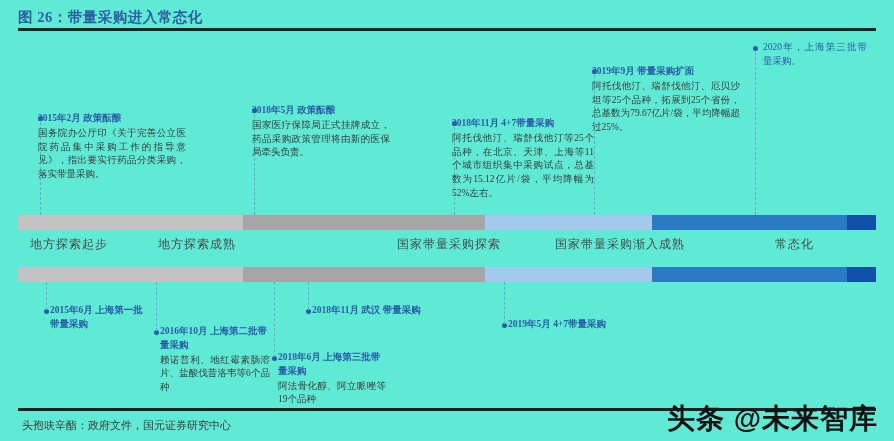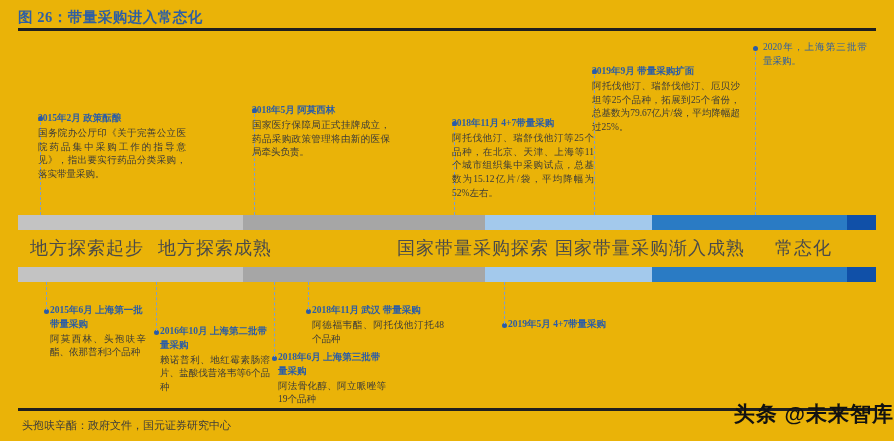--- a/index.html
+++ b/index.html
@@ -9,21 +9,21 @@
   }
   body {
     font-family: "Liberation Serif", "DejaVu Serif", serif;
     color: #333333;
   }
   #page {
     position: relative;
     width: 894px;
     height: 441px;
     overflow: hidden;
-    background: #eab308;
+    background: #5eead4;
   }
 
   
   .fig-title {
     position: absolute;
     left: 18px;
     top: 8px;
     font-size: 14.5px;
     font-weight: bold;
     color: #2e5fa3;
@@ -70,21 +70,21 @@
   .stage-row {
     position: absolute;
     left: 18px;
     top: 236px;
     width: 858px;
     height: 26px;
   }
   .stage-label {
     position: absolute;
     top: 0;
-    font-size: 18px;
+    font-size: 12px;
     color: #4a4a4a;
     white-space: nowrap;
     letter-spacing: 1px;
   }
 
   
   .note {
     position: absolute;
     font-size: 9.5px;
     line-height: 1.45;
@@ -113,23 +113,23 @@
     background: #2a5ca8;
   }
   .connector {
     position: absolute;
     width: 0;
     border-left: 1px dashed #7d9dcd;
   }
 
   .watermark {
     position: absolute;
-    right: 0;
+    right: 16px;
     top: 400px;
-    font-size: 21px;
+    font-size: 28px;
     font-weight: bold;
     color: #111111;
     font-family: "Liberation Sans", sans-serif;
     letter-spacing: 1px;
     white-space: nowrap;
   }
 </style>
 </head>
 <body>
 
@@ -163,21 +163,21 @@
   <div id="notes-above-layer">
       <div class="dot" style="left: 38px; top: 116px;"></div>
       <div class="connector" style="left: 40px; top: 122px; height: 93px;"></div>
       <div class="note" style="left: 38px; top: 112px; width: 148px;">
         <span class="hd">2015年2月  政策酝酿</span>
         <span class="bd">国务院办公厅印《关于完善公立医院药品集中采购工作的指导意见》，指出要实行药品分类采购，落实带量采购。</span>
       </div>
       <div class="dot" style="left: 252px; top: 108px;"></div>
       <div class="connector" style="left: 254px; top: 114px; height: 101px;"></div>
       <div class="note" style="left: 252px; top: 104px; width: 138px;">
-        <span class="hd">2018年5月  阿莫西林</span>
+        <span class="hd">2018年5月  政策酝酿</span>
         <span class="bd">国家医疗保障局正式挂牌成立，药品采购政策管理将由新的医保局牵头负责。</span>
       </div>
       <div class="dot" style="left: 452px; top: 121px;"></div>
       <div class="connector" style="left: 454px; top: 127px; height: 88px;"></div>
       <div class="note" style="left: 452px; top: 117px; width: 142px;">
         <span class="hd">2018年11月  4+7带量采购</span>
         <span class="bd">阿托伐他汀、瑞舒伐他汀等25个品种，在北京、天津、上海等11个城市组织集中采购试点，总基数为15.12亿片/袋，平均降幅为52%左右。</span>
       </div>
       <div class="dot" style="left: 592px; top: 69px;"></div>
       <div class="connector" style="left: 594px; top: 75px; height: 140px;"></div>
@@ -189,33 +189,31 @@
       <div class="connector" style="left: 755px; top: 52px; height: 163px;"></div>
       <div class="note" style="left: 763px; top: 41px; width: 104px;">
         <span class="bd" style="color: rgb(42, 92, 168);">2020年，上海第三批带量采购。</span>
       </div>
     </div>
   <div id="notes-below-layer">
       <div class="dot" style="left: 44px; top: 309px;"></div>
       <div class="connector" style="left: 46px; top: 282px; height: 28px;"></div>
       <div class="note" style="left: 50px; top: 304px; width: 96px;">
         <span class="hd">2015年6月  上海第一批带量采购</span>
-        <span class="bd">阿莫西林、头孢呋辛酯、依那普利3个品种</span>
       </div>
       <div class="dot" style="left: 154px; top: 330px;"></div>
       <div class="connector" style="left: 156px; top: 282px; height: 49px;"></div>
       <div class="note" style="left: 160px; top: 325px; width: 110px;">
         <span class="hd">2016年10月  上海第二批带量采购</span>
         <span class="bd">赖诺普利、地红霉素肠溶片、盐酸伐昔洛韦等6个品种</span>
       </div>
       <div class="dot" style="left: 306px; top: 309px;"></div>
       <div class="connector" style="left: 308px; top: 282px; height: 28px;"></div>
       <div class="note" style="left: 312px; top: 304px; width: 132px;">
         <span class="hd">2018年11月  武汉  带量采购</span>
-        <span class="bd">阿德福韦酯、阿托伐他汀托48个品种</span>
       </div>
       <div class="dot" style="left: 272px; top: 356px;"></div>
       <div class="connector" style="left: 274px; top: 282px; height: 75px;"></div>
       <div class="note" style="left: 278px; top: 351px; width: 108px;">
         <span class="hd">2018年6月  上海第三批带量采购</span>
         <span class="bd">阿法骨化醇、阿立哌唑等19个品种</span>
       </div>
       <div class="dot" style="left: 502px; top: 323px;"></div>
       <div class="connector" style="left: 504px; top: 282px; height: 42px;"></div>
       <div class="note" style="left: 508px; top: 318px; width: 132px;">

